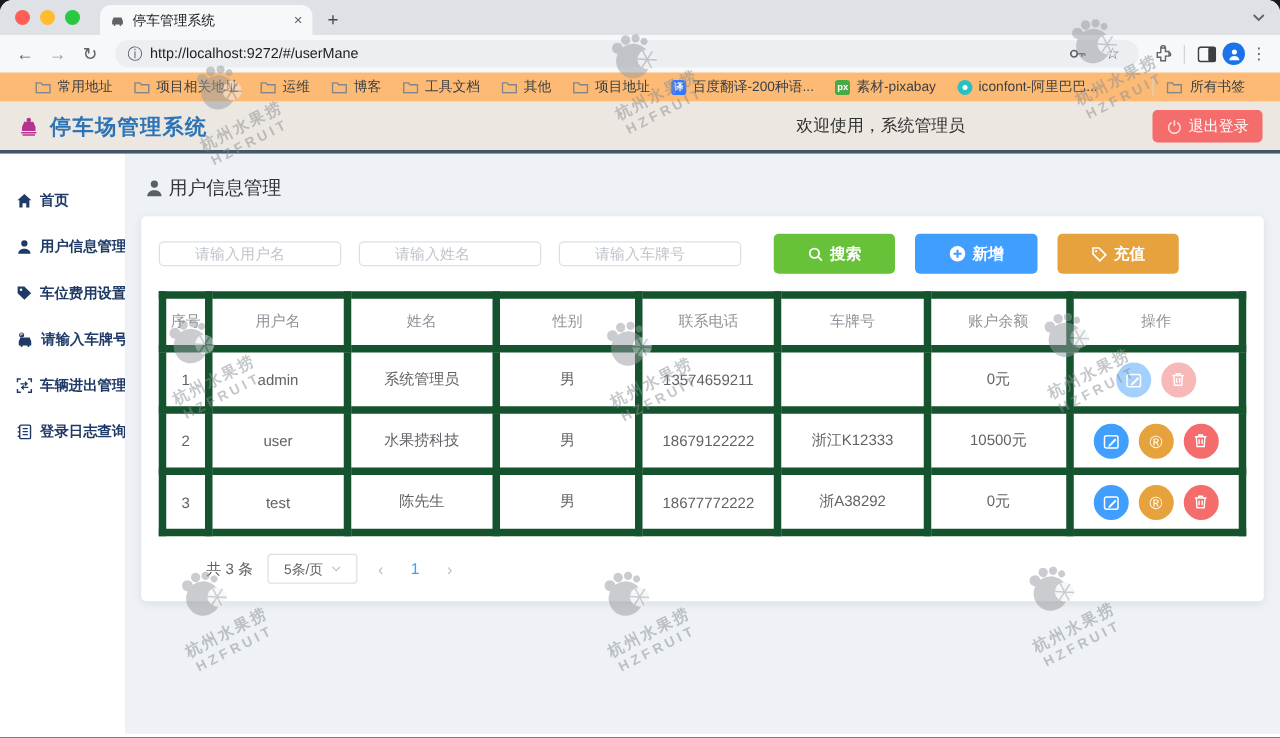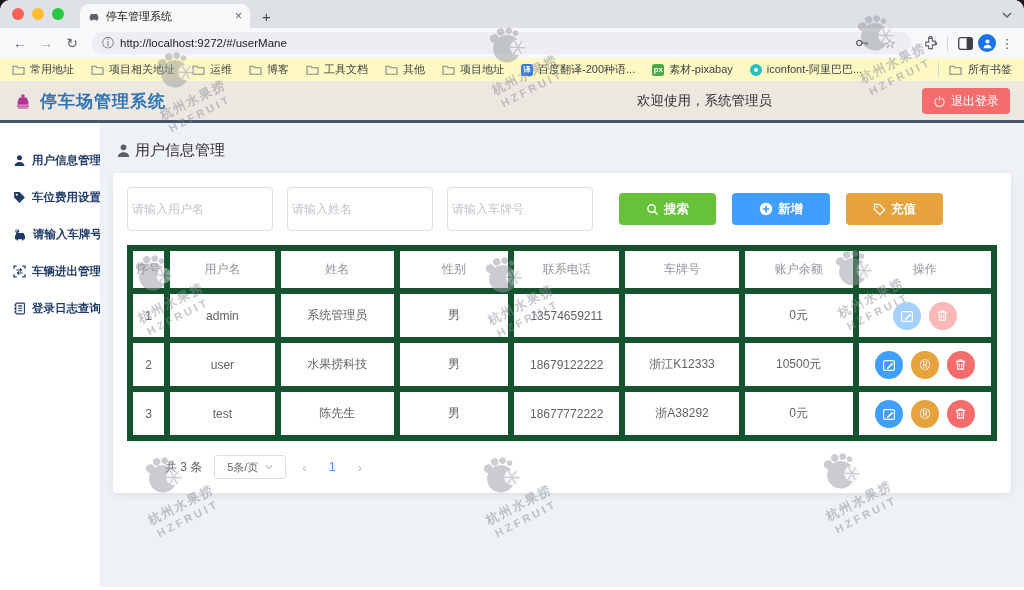--- a/index.html
+++ b/index.html
@@ -24,21 +24,21 @@
   .nav-fwd{color:#9aa0a6;}
   .urlbar{flex:1;height:22px;background:#eceef1;border-radius:11px;display:flex;align-items:center;
     padding:0 10px;font-size:11.5px;color:#202124;gap:6px;margin:0 6px;}
   .urlbar .info{color:#5f6368;font-size:12px;}
   .urlbar .spacer{flex:1;}
   .tool-ic{width:22px;display:flex;align-items:center;justify-content:center;color:#5f6368;}
   .divider{width:1px;height:15px;background:#d0d3d8;margin:0 4px;}
   .avatar{width:18px;height:18px;border-radius:50%;background:#1a73e8;display:flex;align-items:center;justify-content:center;}
   .kebab{color:#5f6368;font-size:13px;width:18px;text-align:center;}
 
-  .bookmarks{height:24px;background:#fef9c3;display:flex;align-items:center;padding:0 12px;
+  .bookmarks{height:24px;background:#fdba74;display:flex;align-items:center;padding:0 28px;
     font-size:11px;color:#3c4043;border-bottom:1px solid #e6e8ea;}
   .bm{display:flex;align-items:center;gap:5px;margin-right:17px;white-space:nowrap;}
   .bm-badge{width:12px;height:12px;border-radius:2.5px;color:#fff;font-size:7.5px;font-weight:bold;
     display:flex;align-items:center;justify-content:center;}
   .bm-dot{width:12px;height:12px;border-radius:50%;display:flex;align-items:center;justify-content:center;}
   .bm-right{margin-left:auto;display:flex;align-items:center;gap:6px;}
 
   
   .appheader{height:41px;background:#ece7e1;border-bottom:3px solid #46566a;display:flex;align-items:center;padding:0 14px;}
   .app-title{color:#2d74b5;font-weight:bold;font-size:17px;margin-left:8px;letter-spacing:1px;}
@@ -50,21 +50,21 @@
   .pagebody{display:flex;height:464px;}
   .sidebar{width:100px;background:#fff;padding-top:20px;flex-shrink:0;}
   .side-item{display:flex;align-items:center;gap:6px;padding:10px 0 10px 13px;color:#1f3a66;
     font-size:11.5px;font-weight:bold;margin-bottom:2px;cursor:pointer;white-space:nowrap;}
   .side-item svg{flex-shrink:0;}
 
   .main{flex:1;background:#eef1f5;padding:14px 13px;overflow:hidden;}
   .page-title{display:flex;align-items:center;gap:4px;font-size:15px;color:#303133;margin:4px 0 13px 3px;}
   .card{background:#fff;border-radius:4px;box-shadow:0 2px 8px rgba(0,0,0,.08);padding:14px;}
   .searchrow{display:flex;align-items:center;margin-bottom:14px;}
-  .s-input{width:146px;height:44px;border:1px solid #dcdfe6;border-radius:4px;padding:0 4px;
+  .s-input{width:146px;height:20px;border:1px solid #dcdfe6;border-radius:4px;padding:0 28px;
     font-size:12px;color:#606266;margin-right:14px;font-family:inherit;outline:none;}
   .s-input::placeholder{color:#c0c4cc;}
   .btn{height:32px;padding:0 27px;border-radius:4px;color:#fff;font-size:12.5px;display:flex;
     align-items:center;gap:5px;border:none;font-weight:bold;margin-left:16px;font-family:inherit;}
   .btn:first-of-type{margin-left:12px;}
 
   table{width:100%;border-collapse:collapse;font-size:12px;color:#606266;}
   th,td{border:6px solid #14532d;text-align:center;}
   th{color:#909399;font-weight:normal;padding:10px 0;background:#fff;}
   td{height:49px;padding:0;}
@@ -248,20 +248,28 @@
       <svg width="13" height="13" viewBox="0 0 14 14" fill="none" stroke="#ffd9d9" stroke-width="1.4">
           <path d="M4.6 3.2a5 5 0 1 0 4.8 0"></path>
           <path d="M7 1.2v5"></path>
         </svg>
       <span>退出登录</span>
     </button>
   </div>
 
   <div class="pagebody">
     <aside class="sidebar" id="sidebar-menu">
+        <div class="side-item">
+          <span style="display:flex;color:#1f3a66;">
+            <svg width="13" height="13" viewBox="0 0 14 14">
+              <path d="M7 1.2 13 6.6h-1.7V13H8.6V9.2H5.4V13H2.7V6.6H1z" fill="currentColor"></path>
+            </svg>
+          </span>
+          <span>首页</span>
+        </div>
         <div class="side-item">
           <span style="display:flex;color:#1f3a66;">
             <svg width="13" height="13" viewBox="0 0 14 14">
               <circle cx="7" cy="4" r="2.7" fill="currentColor"></circle>
               <path d="M1.6 13c.3-3 2.6-4.4 5.4-4.4s5.1 1.4 5.4 4.4z" fill="currentColor"></path>
             </svg>
           </span>
           <span>用户信息管理</span>
         </div>
         <div class="side-item">

